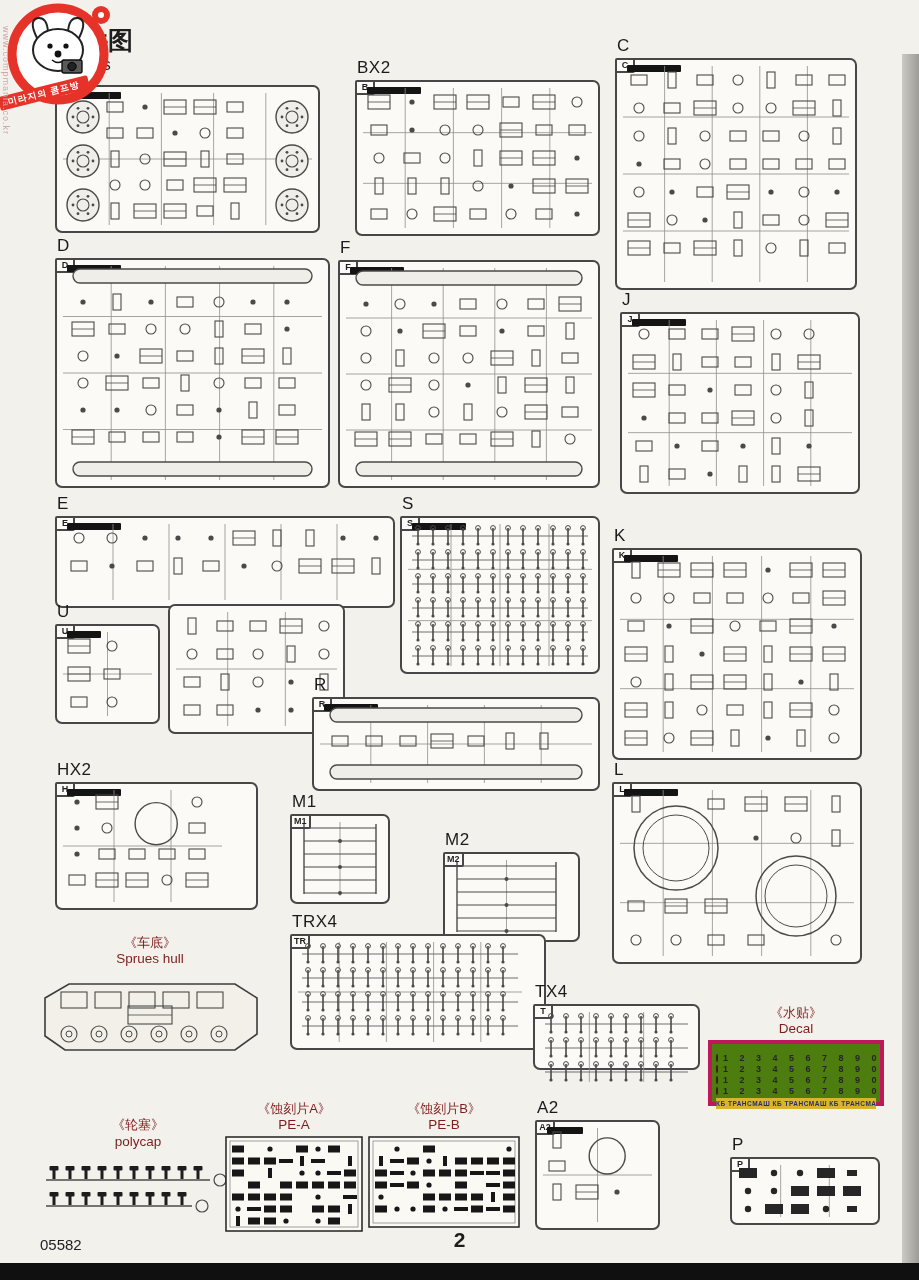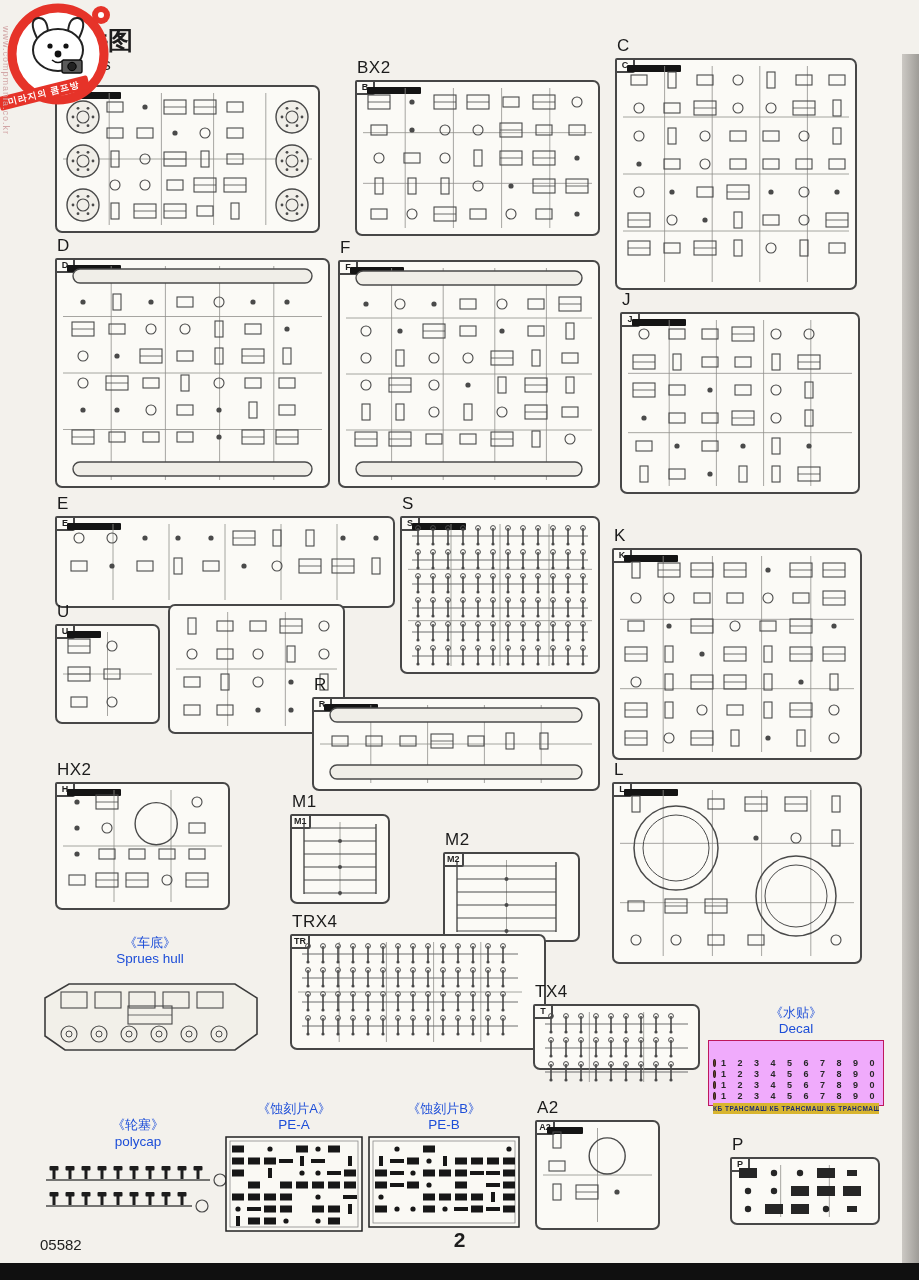--- a/index.html
+++ b/index.html
@@ -6,29 +6,29 @@
   body{background:#888;font-family:"Liberation Sans",sans-serif}
   .page{position:relative;width:919px;height:1280px;background:#f3f1ec;overflow:hidden;color:#1e1e1e}
   .sprue{position:absolute}
   .sprue .lbl{position:absolute;top:-22px;left:2px;font-size:17px;letter-spacing:.5px;color:#1b1b1b;white-space:nowrap}
   .frame{position:absolute;inset:0;border:2px solid #474747;border-radius:7px;background:#fbfaf6}
   .frame svg{position:absolute;inset:0;pointer-events:none}
   .bar{position:absolute;top:5px;left:10px;width:54px;height:7px;background:#141414;border-radius:1px}
   .tag{position:absolute;top:-2px;left:-2px;min-width:20px;height:15px;padding:0 2px;border:2px solid #474747;background:#fbfaf6;font-weight:bold;font-size:9px;line-height:11px;text-align:center;border-radius:2px}
   .art{position:absolute}
   .art svg{position:absolute;inset:0;pointer-events:none}
-  .hd{position:absolute;text-align:center;font-size:13px;color:#1d4ed8;white-space:nowrap}
+  .hd{position:absolute;text-align:center;font-size:13px;color:#7f1d1d;white-space:nowrap}
   .hd.en{font-size:13.5px}
   .watermark{position:absolute;left:210px;top:617px;font-size:26px;font-weight:bold;color:rgba(45,96,198,.82);letter-spacing:1px;white-space:nowrap;z-index:9}
   .side-mark{position:absolute;left:1px;top:26px;writing-mode:vertical-rl;font-size:9px;color:#d2a7a7;letter-spacing:1px;z-index:8}
   .title-cn{position:absolute;left:58px;top:24px;font-size:25px;font-weight:bold;z-index:1}
   .title-en{position:absolute;left:60px;top:56px;font-size:16px;z-index:1}
   .logo{position:absolute;left:4px;top:2px;width:110px;height:110px;z-index:5}
   .logo-banner{position:absolute;left:-6px;bottom:12px;transform:rotate(-14deg);background:#e63329;color:#fff;font-weight:bold;font-size:9px;line-height:12px;padding:1px 9px;border-radius:2px;letter-spacing:1px;white-space:nowrap}
-  .decal-sheet{position:absolute;left:708px;top:1040px;width:176px;height:66px;background:#f0abfc;border:1px solid #be185d;padding:16px 4px 0 4px}
+  .decal-sheet{position:absolute;left:708px;top:1040px;width:176px;height:66px;background:#4d7c0f;border:4px solid #be185d;padding:8px 4px 0 4px}
   .drow{display:flex;align-items:center;height:11px}
   .emblem{display:inline-block;width:8px;height:8px;border-radius:50%;background:#6b4632;border:1.5px solid #332018;margin-right:5px}
   .digits{font-size:9px;font-weight:bold;letter-spacing:4.5px;color:#262626;white-space:nowrap}
   .dbrand{margin-top:2px;background:#d8b52f;color:#23306e;font-weight:bold;font-size:6.5px;line-height:11px;text-align:center;letter-spacing:.5px;white-space:nowrap;overflow:hidden}
   .kitno{position:absolute;left:40px;top:1236px;font-size:15px;font-weight:normal}
   .pageno{position:absolute;left:0;width:919px;top:1228px;text-align:center;font-size:21px;font-weight:bold}
   .bottom-bar{position:absolute;left:0;top:1263px;width:919px;height:17px;background:#101010}
   .edge-strip{position:absolute;left:902px;top:54px;width:17px;height:1209px;background:linear-gradient(90deg,#ccc9c4,#9e9c97)}
 </style>
 </head>
@@ -908,21 +908,21 @@
           <rect x="86" y="37" width="16" height="10" stroke="#4a4a4a" fill="none" stroke-width="1.1"></rect>
           <rect x="117" y="35" width="22" height="14" stroke="#4a4a4a" fill="none" stroke-width="1.1"></rect>
           <line x1="117" y1="42" x2="139" y2="42" stroke="#4a4a4a" stroke-width="0.8"></line>
           <rect x="154" y="37" width="16" height="10" stroke="#4a4a4a" fill="none" stroke-width="1.1"></rect>
           <rect x="192" y="34" width="8" height="16" stroke="#4a4a4a" fill="none" stroke-width="1.1"></rect>
           <rect x="226" y="34" width="8" height="16" stroke="#4a4a4a" fill="none" stroke-width="1.1"></rect>
         </svg>
       </div>
   </div>
 
-  <div class="sprue" style="left:55px;top:782px;width:175px;height:128px">
+  <div class="sprue" style="left:55px;top:782px;width:203px;height:128px">
     <div class="lbl">HX2</div>
     <div class="frame pattern">
       <div class="tag">H</div>
       <div class="bar"></div>
     <svg width="171" height="124">
           <line x1="57" y1="6" x2="57" y2="118" stroke="#908f8c" stroke-width="0.8"></line>
           <line x1="114" y1="6" x2="114" y2="118" stroke="#908f8c" stroke-width="0.8"></line>
           <line x1="6" y1="62" x2="165" y2="62" stroke="#908f8c" stroke-width="0.8"></line>
           <circle cx="99.17999999999999" cy="39.68" r="21.080000000000002" stroke="#4a4a4a" fill="none" stroke-width="1.4"></circle>
           <circle cx="20" cy="18" r="2.6" fill="#4a4a4a"></circle>

